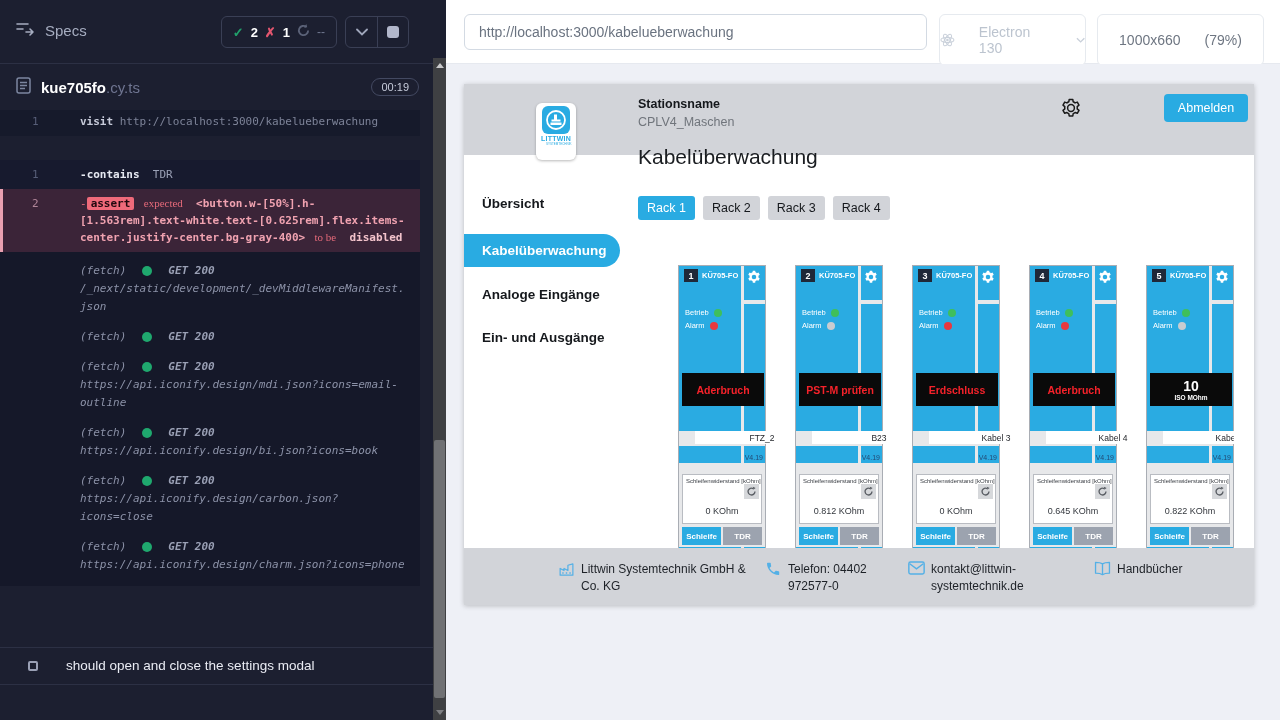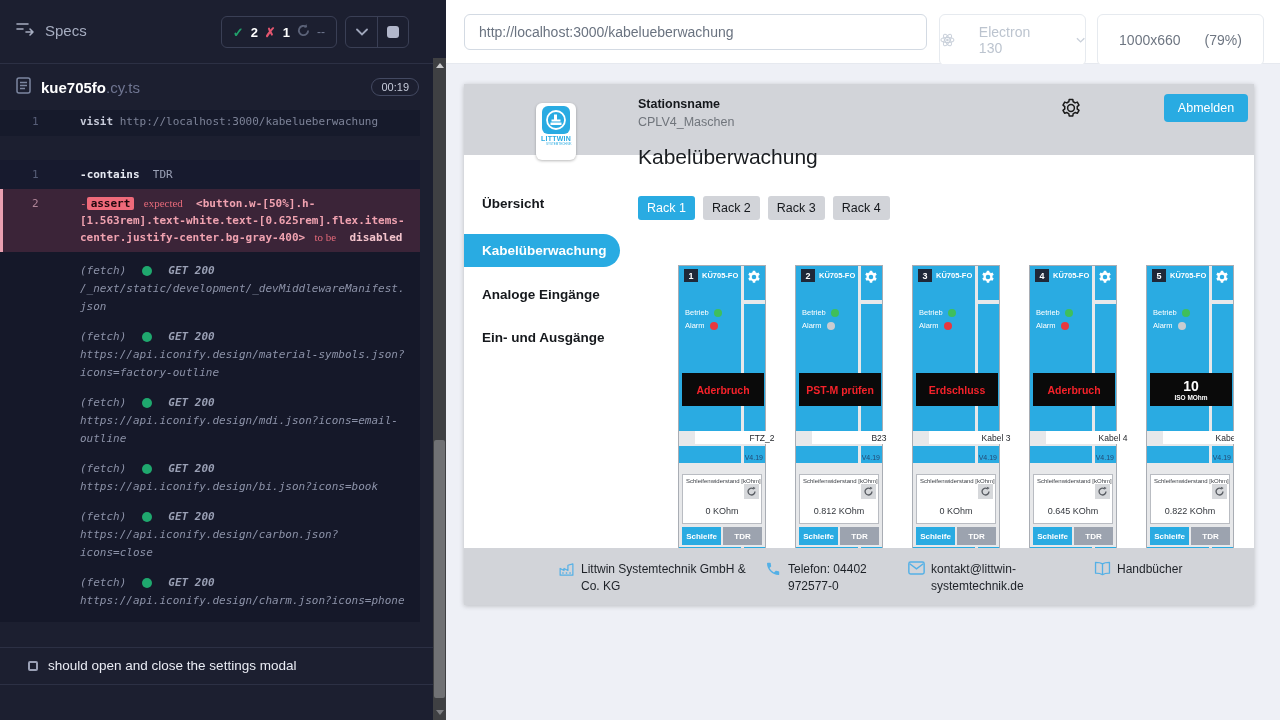--- a/index.html
+++ b/index.html
@@ -47,21 +47,21 @@
   .assert-expected { color:#e66a7a;font-family:Liberation Serif, serif; }
   .assert-selector { color:#f0a2b0; font-weight:bold; }
   .assert-state { color:#f3c3cb; font-weight:bold; }
 
   .fetch-list { padding-top:10px; background:#151829; }
   .fetch-row { position:relative; padding:0 14px 12px 80px; font-size:11px; line-height:18px; font-style:italic; color:#8c92a8; overflow-wrap:break-word; }
   .fetch-head { display:flex; align-items:center; gap:16px; }
   .fetch-dot { display:inline-block; width:10px; height:10px; border-radius:50%; background:#1fa86e; flex:none; font-style:normal; }
   .fetch-status { color:#9aa0b5; font-weight:bold; }
 
-  .pending-row { position:absolute; left:0; top:647px; width:433px; border-top:1px solid #2c3044; border-bottom:1px solid #2c3044; padding:10px 10px 11px 28px; display:flex; align-items:center; gap:10px; font-size:13.5px; color:#e9ebf3; }
+  .pending-row { position:absolute; left:0; top:647px; width:433px; border-top:1px solid #2c3044; border-bottom:1px solid #2c3044; padding:10px 10px 11px 28px; display:flex; align-items:center; gap:28px; font-size:13.5px; color:#e9ebf3; }
   .pending-box { width:10px; height:10px; border:2px solid #9aa0b5; border-radius:2px; flex:none; }
 
   
   .vscroll { position:absolute; right:0; top:58px; bottom:0; width:13px; background:#3f4043; }
   .vs-arrow-up, .vs-arrow-down { position:absolute; left:3px; width:0; height:0; border-left:4px solid transparent; border-right:4px solid transparent; }
   .vs-arrow-up { top:5px; border-bottom:5px solid #c9c9cb; }
   .vs-arrow-down { bottom:5px; border-top:5px solid #7e7f83; }
   .vs-thumb { position:absolute; left:1px; width:11px; top:382px; height:258px; background:#707174; border-radius:2px; }
 
   
@@ -230,21 +230,20 @@
             <span class="fetch-status">GET 200</span>
           </div>
           <div>/_next/static/development/_devMiddlewareManifest.json</div>
         </div>
         <div class="fetch-row">
           <div class="fetch-head">
             <span>(fetch)</span>
             <span class="fetch-dot"></span>
             <span class="fetch-status">GET 200</span>
           </div>
-          <div>https://api.iconify.design/material-symbols.json?icons=factory-outline</div>
         </div>
         <div class="fetch-row">
           <div class="fetch-head">
             <span>(fetch)</span>
             <span class="fetch-dot"></span>
             <span class="fetch-status">GET 200</span>
           </div>
           <div>https://api.iconify.design/mdi.json?icons=email-outline</div>
         </div>
         <div class="fetch-row">

